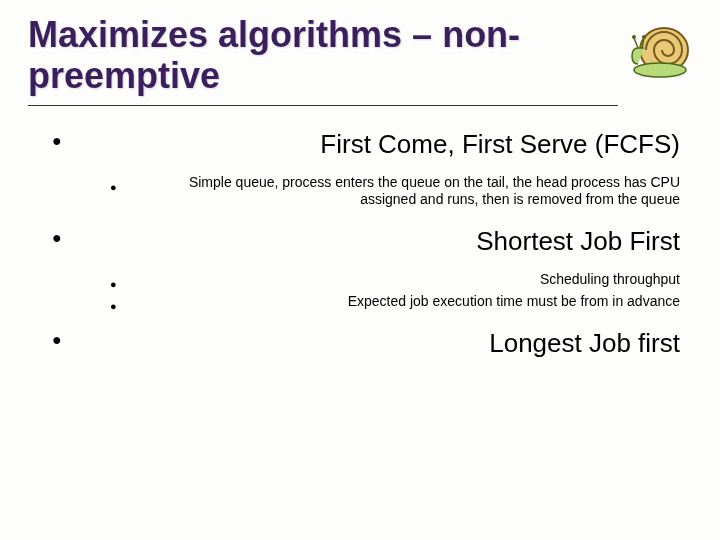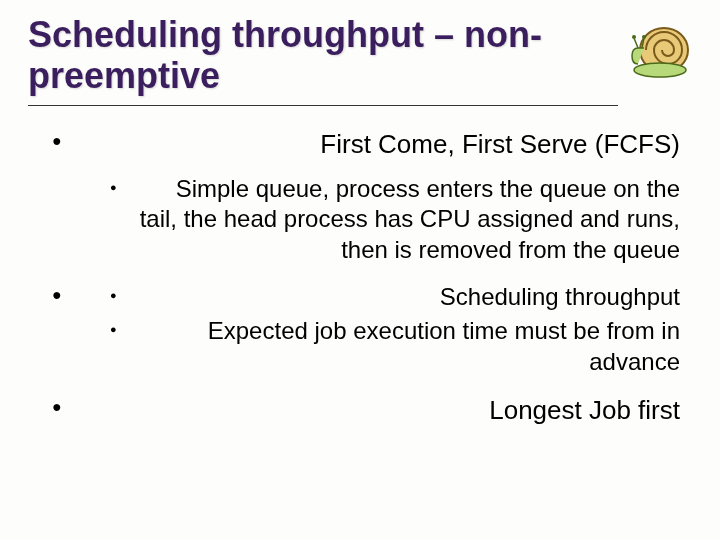--- a/index.html
+++ b/index.html
@@ -58,37 +58,37 @@
     line-height: 1.3;
   }
   .L2 {
     list-style: none;
     padding-left: 28px;
     margin-top: 12px;
   }
   .L2 > li {
     position: relative;
     padding-left: 24px;
-    font-size: 24px;
+    font-size: 14px;
     line-height: 1.28;
     margin-bottom: 4px;
   }
   .L2 > li::before {
     content: "●";
     position: absolute;
     left: 0;
     top: 6px;
     font-size: 11px;
     color: #000;
   }
 </style>
 </head>
 <body>
 
-<h1 class="title">Scheduling throughput – non-preemptive</h1>
+<h1 class="title">Maximizes algorithms – non-preemptive</h1>
 <hr class="title-rule">
 
 <div class="icon-corner">
   <svg viewBox="0 0 72 72">
     <ellipse cx="40" cy="36" rx="24" ry="22" fill="#e8c978" stroke="#7a5a1a" stroke-width="2"></ellipse>
     <path d="M40 36 m-18 0 a18 18 0 1 1 36 0 a14 14 0 1 1 -28 0 a10 10 0 1 1 20 0 a6 6 0 1 1 -12 0" fill="none" stroke="#7a5a1a" stroke-width="2"></path>
     <path d="M14 50 Q 8 50 8 42 Q 8 34 14 34 L 20 34" fill="#b8d97a" stroke="#4a6a1a" stroke-width="1.5"></path>
     <ellipse cx="36" cy="56" rx="26" ry="7" fill="#b8d97a" stroke="#4a6a1a" stroke-width="1.5"></ellipse>
     <line x1="14" y1="34" x2="10" y2="24" stroke="#4a6a1a" stroke-width="1.5"></line>
     <line x1="18" y1="34" x2="20" y2="24" stroke="#4a6a1a" stroke-width="1.5"></line>
@@ -99,20 +99,21 @@
 
 <div class="content">
   <ul class="L1">
     <li>
       <div class="L1-head">First Come, First Serve (FCFS)</div>
       <ul class="L2">
         <li>Simple queue, process enters the queue on the tail, the head process has CPU assigned and runs, then is removed from the queue</li>
       </ul>
     </li>
     <li>
+      <div class="L1-head">Shortest Job First</div>
       <ul class="L2">
         <li>Scheduling throughput</li>
         <li>Expected job execution time must be from in advance</li>
       </ul>
     </li>
     <li>
       <div class="L1-head">Longest Job first</div>
     </li>
   </ul>
 </div>

